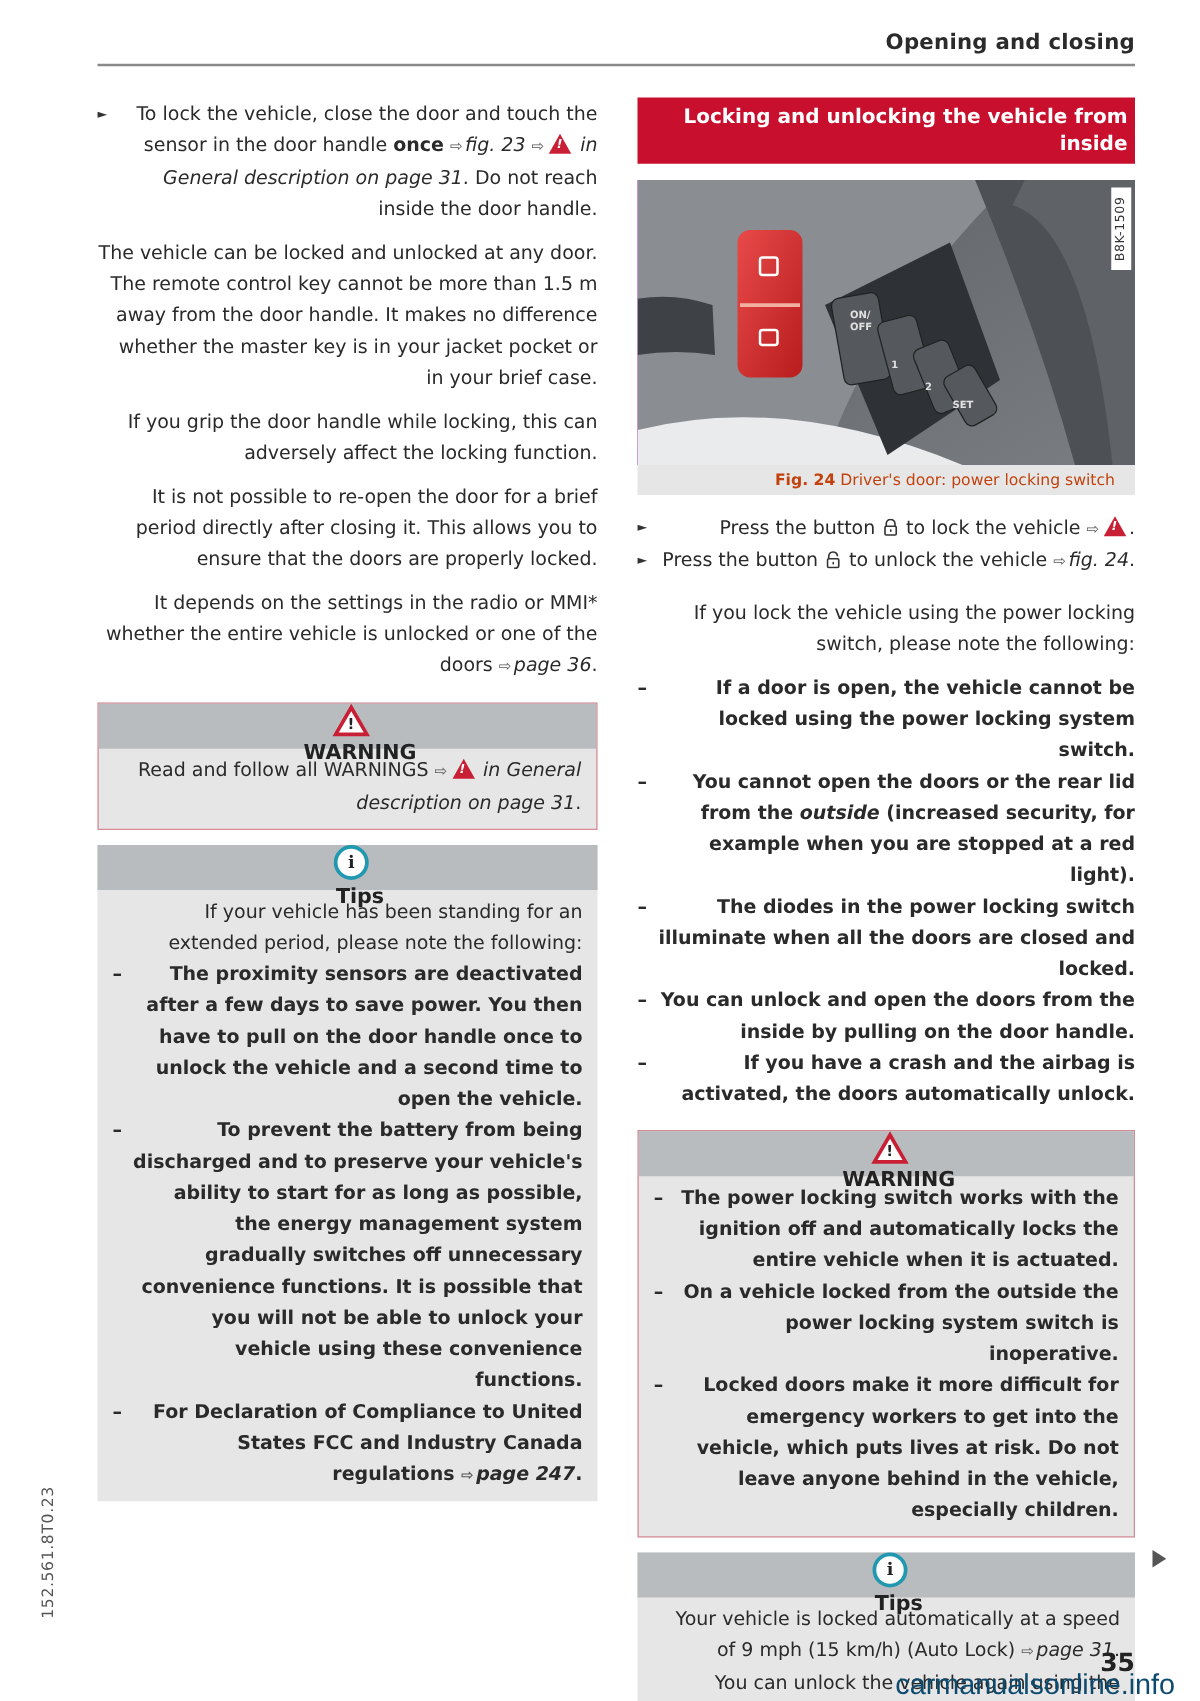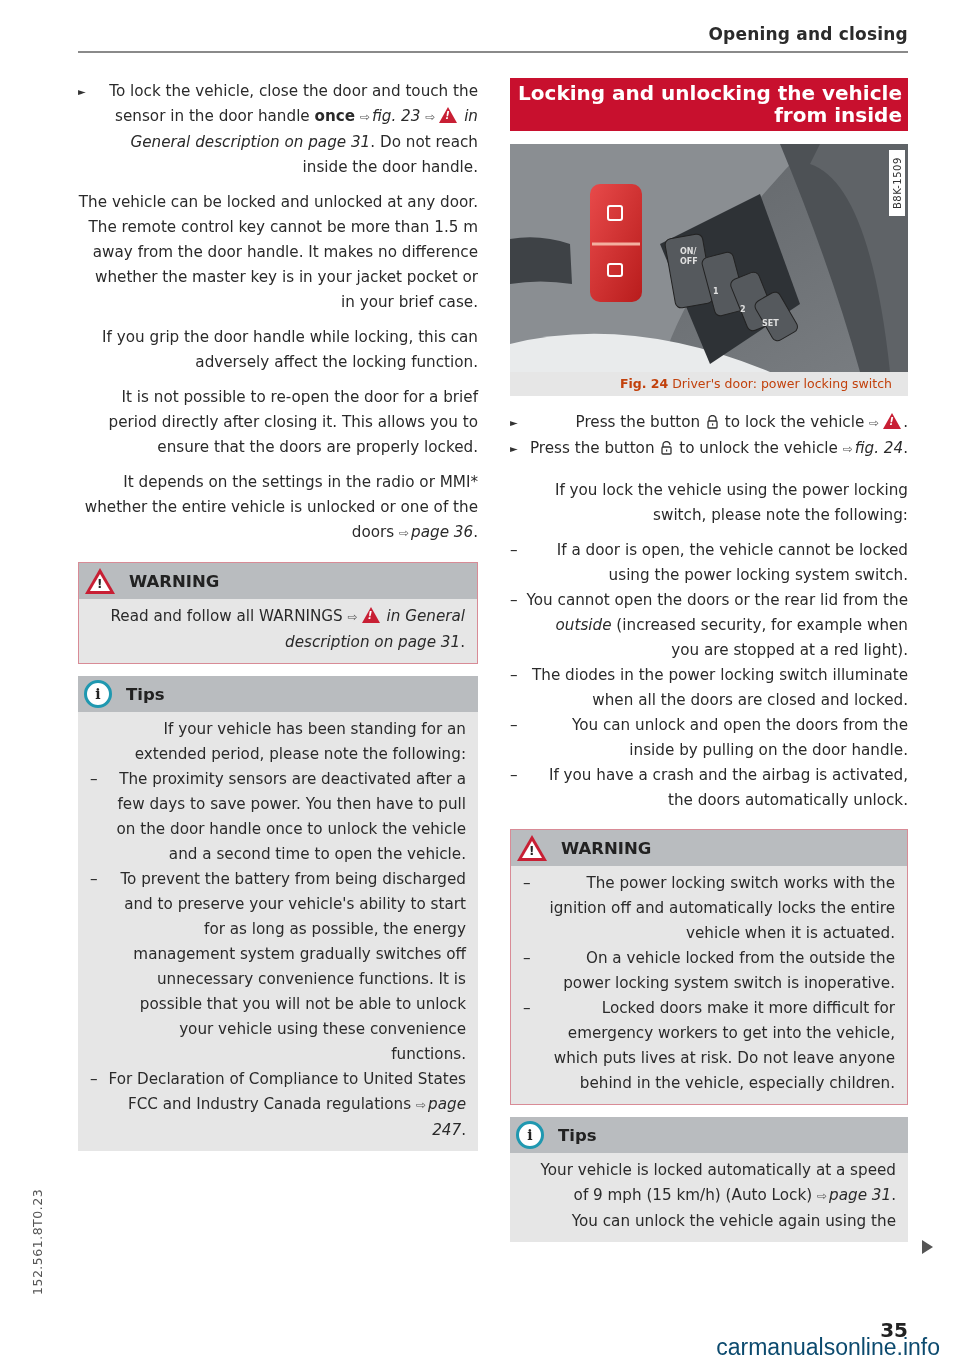--- a/index.html
+++ b/index.html
@@ -41,21 +41,21 @@
   .warn-tri::after {
     content: "!"; position: absolute; left: -3px; top: 3px;
     font-size: 10px; font-weight: bold; color: #fff; line-height: 12px;
   }
 
   
   .box { background: #e6e6e6; margin: 0; }
   .box-warning { border: 1.5px solid #d88b96; }
   .box-head {
     background: #b9bcbf; height: 36px; display: flex; align-items: center;
-    padding-left: 6px; font-weight: bold; font-size: 16.5px; color: #222;
+    padding-left: 6px; font-weight: bold; font-size: 16.5px; color: #222; flex-direction: column;
   }
   .box-head .label { margin-left: 14px; }
   .box-body { padding: 5px 12px 8px 12px; }
 
   .big-warn {
     position: relative; width: 0; height: 0;
     border-left: 15px solid transparent; border-right: 15px solid transparent;
     border-bottom: 26px solid #c81f34;
   }
   .big-warn::before {
@@ -67,27 +67,27 @@
     content: "!"; position: absolute; left: -3px; top: 9px; font-size: 12px;
     font-weight: bold; color: #222; line-height: 14px;
   }
   .info-icon {
     width: 22px; height: 22px; border-radius: 50%;
     border: 3px solid #1f98b0; background: #fff; color: #222;
     font-family: "DejaVu Serif", serif; font-weight: bold; font-size: 14px;
     display: flex; align-items: center; justify-content: center; box-sizing: content-box;
   }
 
-  .dash-list { list-style: none; margin: 0; padding: 0; }
+  .dash-list { list-style: none; margin: 0; padding: 0; font-weight: bold; }
   .dash-list li { position: relative; padding-left: 16px; }
   .dash-list li::before { content: "–"; position: absolute; left: 0; top: 0; }
 
   
   .section-title {
-    background: #c8102e; color: #fff; font-weight: bold; font-size: 20px;
+    background: #c8102e; color: #fff; font-weight: bold; font-size: 16px;
     line-height: 22px; padding: 4px 6px 5px 7px; margin: 0 0 13px 0;
   }
 
   
   .figure { background: #e6e6e6; width: 398px; }
   .fig-img { position: relative; width: 398px; height: 228px; overflow: hidden; background: #d946ef; }
   .fig-caption { padding: 4px 16px 4px 8px; font-size: 12.5px; line-height: 16px; color: #c2410c; }
   .fig-caption .fig-no { font-weight: bold; margin-right: 4px; }
   .fig-code {
     position: absolute; right: 3px; top: 6px; width: 16px; height: 66px;

